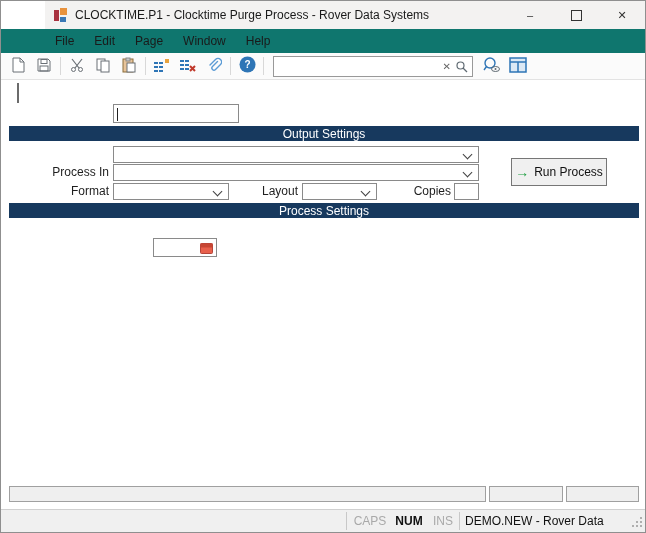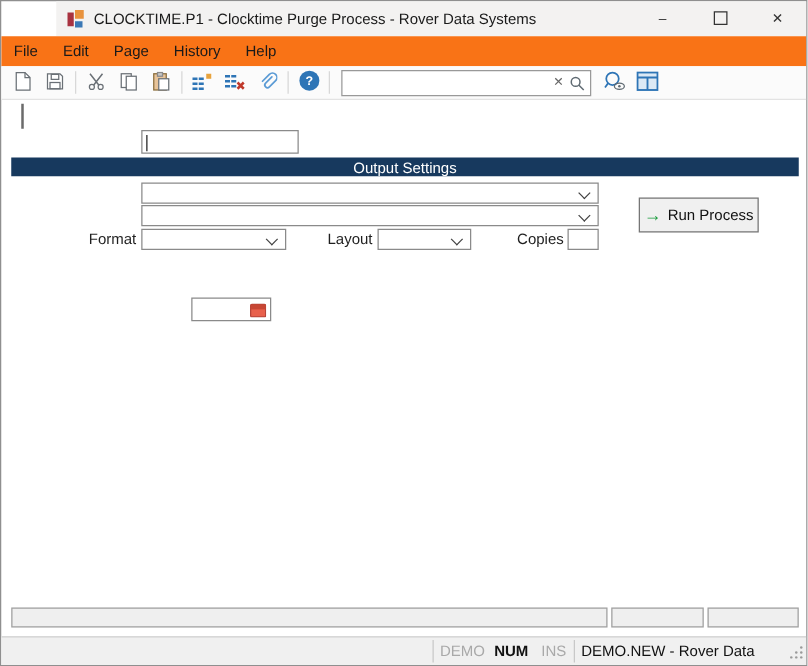--- a/index.html
+++ b/index.html
@@ -6,21 +6,21 @@
   .window{position:relative;width:646px;height:533px;background:#ffffff;border:1px solid #8f8f8f;
           box-sizing:border-box;overflow:hidden;font-size:12px;color:#1f1f1f;}
   
   .titlebar{position:absolute;left:0;top:0;right:0;height:28px;background:#f3f2f1;margin-left:44px;}
   .app-icon{position:absolute;left:8px;top:6px;width:16px;height:16px;}
   .win-title{position:absolute;left:30px;top:0;height:28px;line-height:28px;font-size:12px;color:#1a1a1a;white-space:nowrap;}
   .win-btn{position:absolute;top:0;width:46px;height:28px;text-align:center;line-height:28px;font-size:11px;color:#333;cursor:default;}
   .win-btn.min{right:92px}.win-btn.max{right:46px}.win-btn.cls{right:0}
   .max-square{display:inline-block;width:9px;height:9px;border:1px solid #333;vertical-align:middle;margin-top:-2px;}
   
-  .menubar{position:absolute;left:0;top:28px;right:0;height:24px;background:#f97316;display:flex;align-items:flex-end;}
+  .menubar{position:absolute;left:0;top:28px;right:0;height:24px;background:#0f766e;display:flex;align-items:flex-end;padding-left:44px;}
   .menu-item{padding:0 10px;height:24px;line-height:24px;font-size:12px;color:#1a1a1a;}
   
   .toolbar{position:absolute;left:0;top:52px;right:0;height:27px;background:#fbfbfb;border-bottom:1px solid #e3e3e3;
            display:flex;align-items:center;padding-left:4px;box-sizing:border-box;}
   .tb-btn{width:26px;height:24px;display:flex;align-items:center;justify-content:center;}
   .tb-sep{width:1px;height:18px;background:#d8d8d8;margin:0 3px;}
   .searchwrap{position:relative;margin-left:6px;margin-right:6px;}
   .searchwrap input{width:200px;height:21px;border:1px solid #999;box-sizing:border-box;padding:0 34px 0 4px;
                     font-family:"Liberation Sans",sans-serif;font-size:12px;outline:none;background:#fff;}
   .search-x{position:absolute;right:22px;top:3px;font-size:10px;color:#666;line-height:15px;}
@@ -61,21 +61,21 @@
     <span class="win-title">CLOCKTIME.P1 - Clocktime Purge Process - Rover Data Systems</span>
     <div class="win-btn min"><span>–</span></div>
     <div class="win-btn max"><span class="max-square"></span></div>
     <div class="win-btn cls"><span>✕</span></div>
   </div>
 
   <div class="menubar">
     <div class="menu-item">File</div>
     <div class="menu-item">Edit</div>
     <div class="menu-item">Page</div>
-    <div class="menu-item">History</div>
+    <div class="menu-item">Window</div>
     <div class="menu-item">Help</div>
   </div>
 
   <div class="toolbar">
     <div class="tb-btn">
       <span><svg width="16" height="16" viewBox="0 0 16 16">
             <path d="M3 1h7l4 4v10H3z" fill="#fff" stroke="#6A7076"></path>
             <path d="M10 1v4h4" fill="none" stroke="#6A7076"></path>
           </svg></span>
     </div>
@@ -179,20 +179,21 @@
     <span></span>
   </div>
 
   <div class="bar" style="top:125px;">Output Settings</div>
 
   <div class="field combo" style="left:112px;top:145px;width:366px;height:17px;">
     <span></span>
     <span class="chev"></span>
   </div>
 
+  <div class="lbl" style="left:8px;top:163px;width:100px;">Process In</div>
   <div class="field combo" style="left:112px;top:163px;width:366px;height:17px;">
     <span></span>
     <span class="chev"></span>
   </div>
 
   <div class="runbtn">
     <span class="arrow">→</span>
     <span>Run Process</span>
   </div>
 
@@ -204,38 +205,39 @@
   <div class="lbl" style="left:230px;top:182px;width:67px;">Layout</div>
   <div class="field combo" style="left:301px;top:182px;width:75px;height:17px;">
     <span></span>
     <span class="chev"></span>
   </div>
   <div class="lbl" style="left:380px;top:182px;width:70px;">Copies</div>
   <div class="field" style="left:453px;top:182px;width:25px;height:17px;">
     <span></span>
   </div>
 
+  <div class="bar" style="top:202px;">Process Settings</div>
 
   <div class="field" style="left:152px;top:237px;width:64px;height:19px;">
     <span></span>
     <span style="position:absolute;right:3px;top:3px;">
       <svg width="13" height="12" viewBox="0 0 13 12">
           <rect x="0.5" y="1.5" width="12" height="10" rx="1" fill="#E8604C" stroke="#B5443A"></rect>
           <rect x="0.5" y="1.5" width="12" height="4" fill="#C74634"></rect>
         </svg>
     </span>
   </div>
 
   <div class="statusbox" style="left:8px;width:477px;"></div>
   <div class="statusbox" style="left:488px;width:74px;"></div>
   <div class="statusbox" style="left:565px;width:73px;"></div>
 
   <div class="statusbar">
     <div class="sb-sep" style="left:345px;"></div>
-    <div class="sb-txt dim" style="left:350px;width:38px;">DEMO</div>
+    <div class="sb-txt dim" style="left:350px;width:38px;">CAPS</div>
     <div class="sb-txt" style="left:390px;width:36px;color:#111;font-weight:bold;">NUM</div>
     <div class="sb-txt dim" style="left:428px;width:28px;">INS</div>
     <div class="sb-sep" style="left:458px;"></div>
     <div class="sb-txt" style="left:464px;width:166px;text-align:left;color:#111;">DEMO.NEW - Rover Data Systems</div>
     <span class="grip">
       <svg width="11" height="11" viewBox="0 0 11 11">
           <g fill="#9a9a9a">
             <circle cx="9" cy="2" r="1"></circle>
             <circle cx="9" cy="6" r="1"></circle>
             <circle cx="9" cy="10" r="1"></circle>

